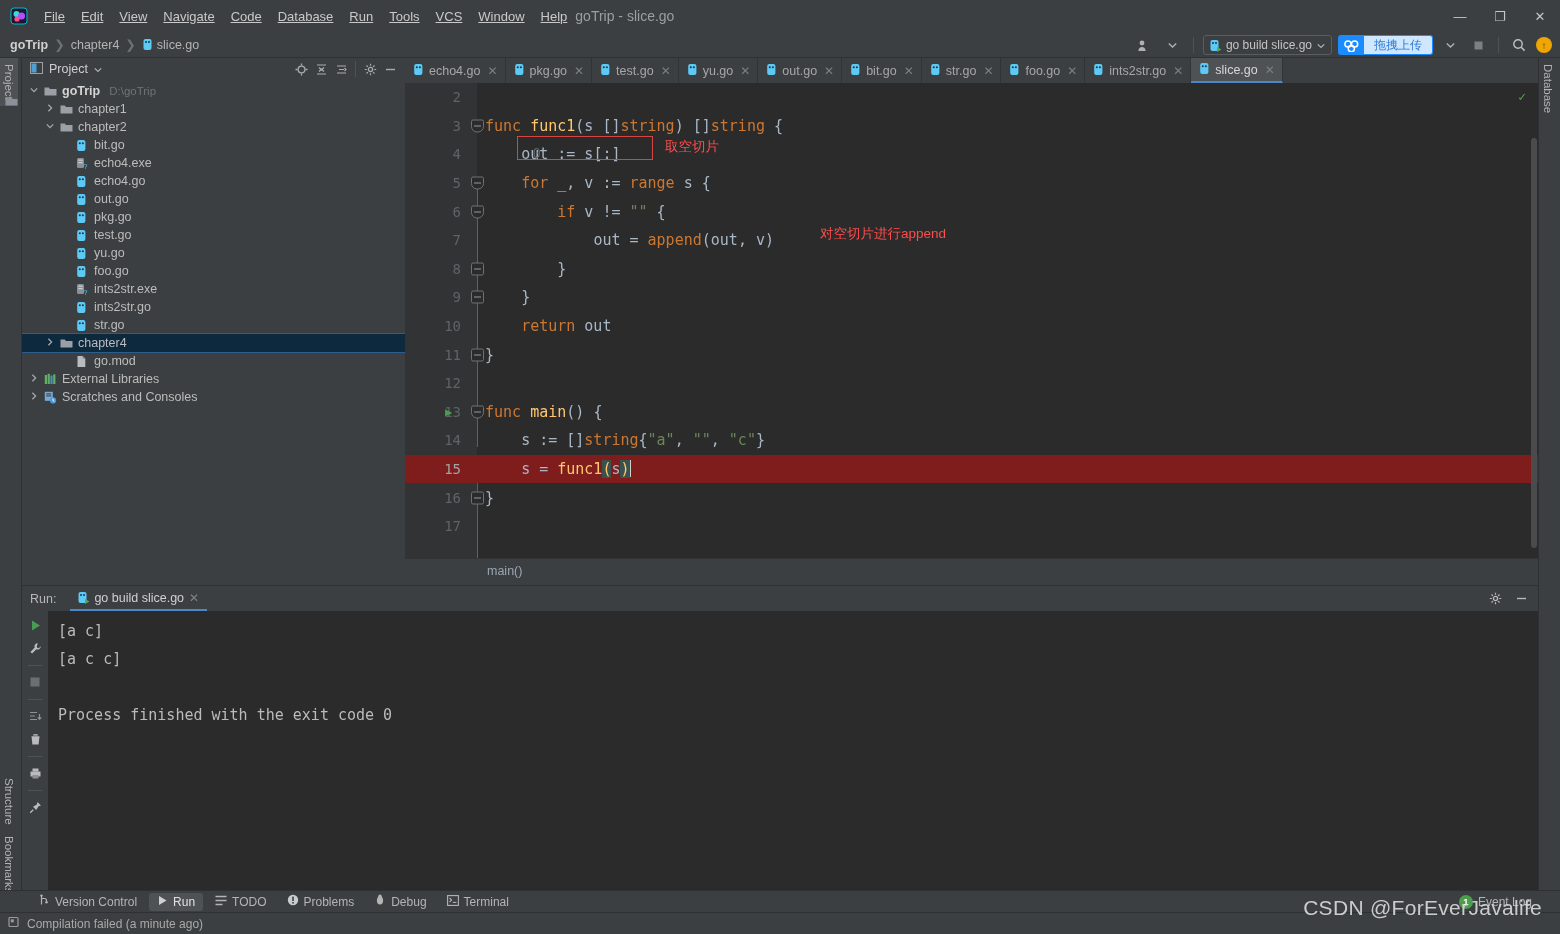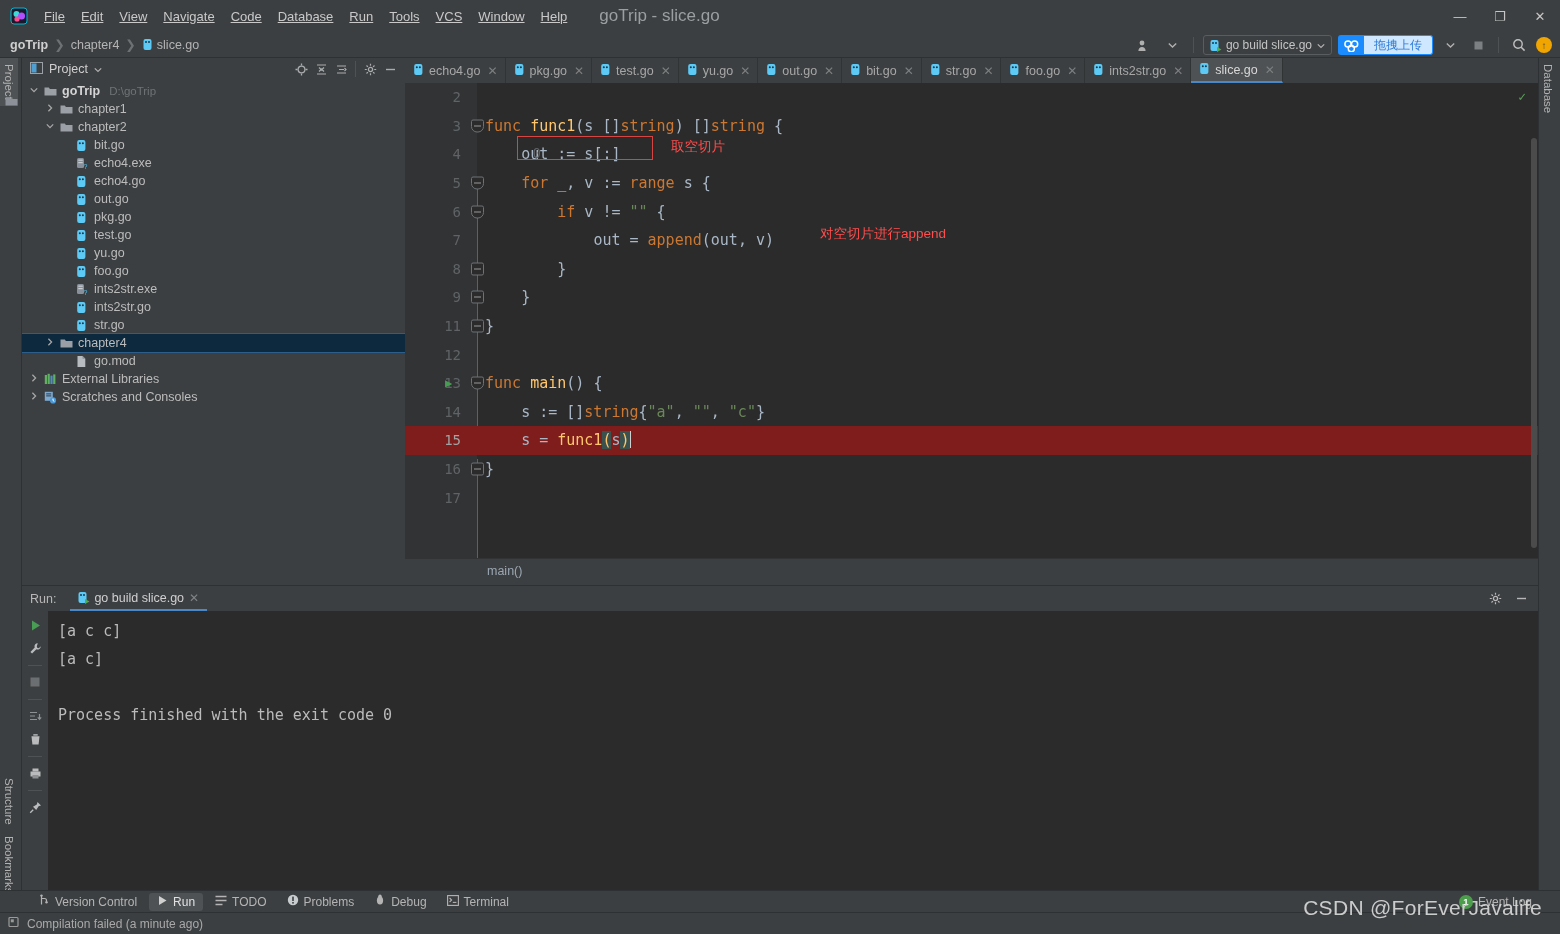--- a/index.html
+++ b/index.html
@@ -14,21 +14,21 @@
 
   
   .menubar{
     height:32px; background:#3c3f41; display:flex; align-items:center;
     padding-left:6px; position:relative;
   }
   .applogo{ width:18px;height:18px;margin:0 8px 0 4px; position:relative;}
   .applogo svg{display:block;}
   .menuitem{ padding:3px 8px; color:#c9c9c9; font-size:13px; white-space:nowrap; }
   .menuitem u{ text-decoration:underline; }
-  .wintitle{ margin-left:24px; color:#9b9fa1; font-size:17px; }
+  .wintitle{ color:#9b9fa1; font-size:14px; }
   .winbtns{ position:absolute; right:0; top:0; height:32px; display:flex; align-items:center; }
   .winbtn{ width:40px;height:32px;display:flex;align-items:center;justify-content:center;color:#c6c6c6;font-size:13px;}
 
   
   .navbar{
     height:26px; background:#3c3f41; display:flex; align-items:center;
     padding-left:10px; position:relative; border-bottom:1px solid #2e3133;
   }
   .crumb{ display:flex; align-items:center; font-size:12.5px; color:#b4b4b4; }
   .crumb .sep{ margin:0 6px; color:#6e7174; }
@@ -698,20 +698,24 @@
             <span class="num">8</span>
             <span class="fold"></span>
             <span class="txt"><span class="op"> </span><span class="op"> </span><span class="op"> </span><span class="op"> </span><span class="op"> </span><span class="op"> </span><span class="op"> </span><span class="op"> </span><span class="op">}</span></span>
           </div>
           <div class="ln">
             <span class="num">9</span>
             <span class="fold"></span>
             <span class="txt"><span class="op"> </span><span class="op"> </span><span class="op"> </span><span class="op"> </span><span class="op">}</span></span>
           </div>
           <div class="ln">
+            <span class="num">10</span>
+            <span class="txt"><span class="op"> </span><span class="op"> </span><span class="op"> </span><span class="op"> </span><span class="kw">return</span><span class="op"> </span><span class="pl">out</span></span>
+          </div>
+          <div class="ln">
             <span class="num">11</span>
             <span class="fold"></span>
             <span class="txt"><span class="op">}</span></span>
           </div>
           <div class="ln">
             <span class="num">12</span>
             <span class="txt"></span>
           </div>
           <div class="ln">
             <span class="num">13</span>
@@ -732,21 +736,21 @@
             <span class="fold"></span>
             <span class="txt"><span class="op">}</span></span>
           </div>
           <div class="ln">
             <span class="num">17</span>
             <span class="txt"></span>
           </div>
         </div>
 
       <div class="redbox" style="left:112px; top:53px; width:136px; height:24px;"></div>
-      <div class="annot" style="left:266px; top:55px;" id="annot0">取空切片</div>
+      <div class="annot" style="left:260px; top:55px;" id="annot0">取空切片</div>
       <div class="annot" style="left:415px; top:142px;" id="annot1">对空切片进行append</div>
 
       <div class="ed-check">✓</div>
       <div class="vscroll"></div>
     </div>
 
     <div class="editor-crumb">
       <span>main()</span>
     </div>
   </div>
@@ -831,22 +835,22 @@
           </div>
         <div class="rt">
           <svg width="13" height="13" viewBox="0 0 13 13">
               <path d="M8.5 1 L12 4.5 L9.6 5.2 L7.2 9 L4 5.8 L7.8 3.4 Z" fill="#b9bbbd"></path>
               <path d="M4.2 8.8 L1.2 11.8" stroke="#b9bbbd" stroke-width="1.3"></path>
             </svg>
         </div>
       </div>
 
       <div class="console" id="console">
+          <div class="cline">[a c]</div>
           <div class="cline">[a c c]</div>
-          <div class="cline">[a c]</div>
           <div class="cline"></div>
           <div class="cline">Process finished with the exit code 0</div>
         </div>
     </div>
   </div>
 
   <div class="toolbtnbar" id="bottombar">
       <div class="tbtn">
         <span><svg width="12" height="12" viewBox="0 0 12 12">
             <path d="M3.5 1.5v9M3.5 4.5h3a2 2 0 0 1 2 2v1" stroke="#b4b4b4" stroke-width="1.2" fill="none"></path>

